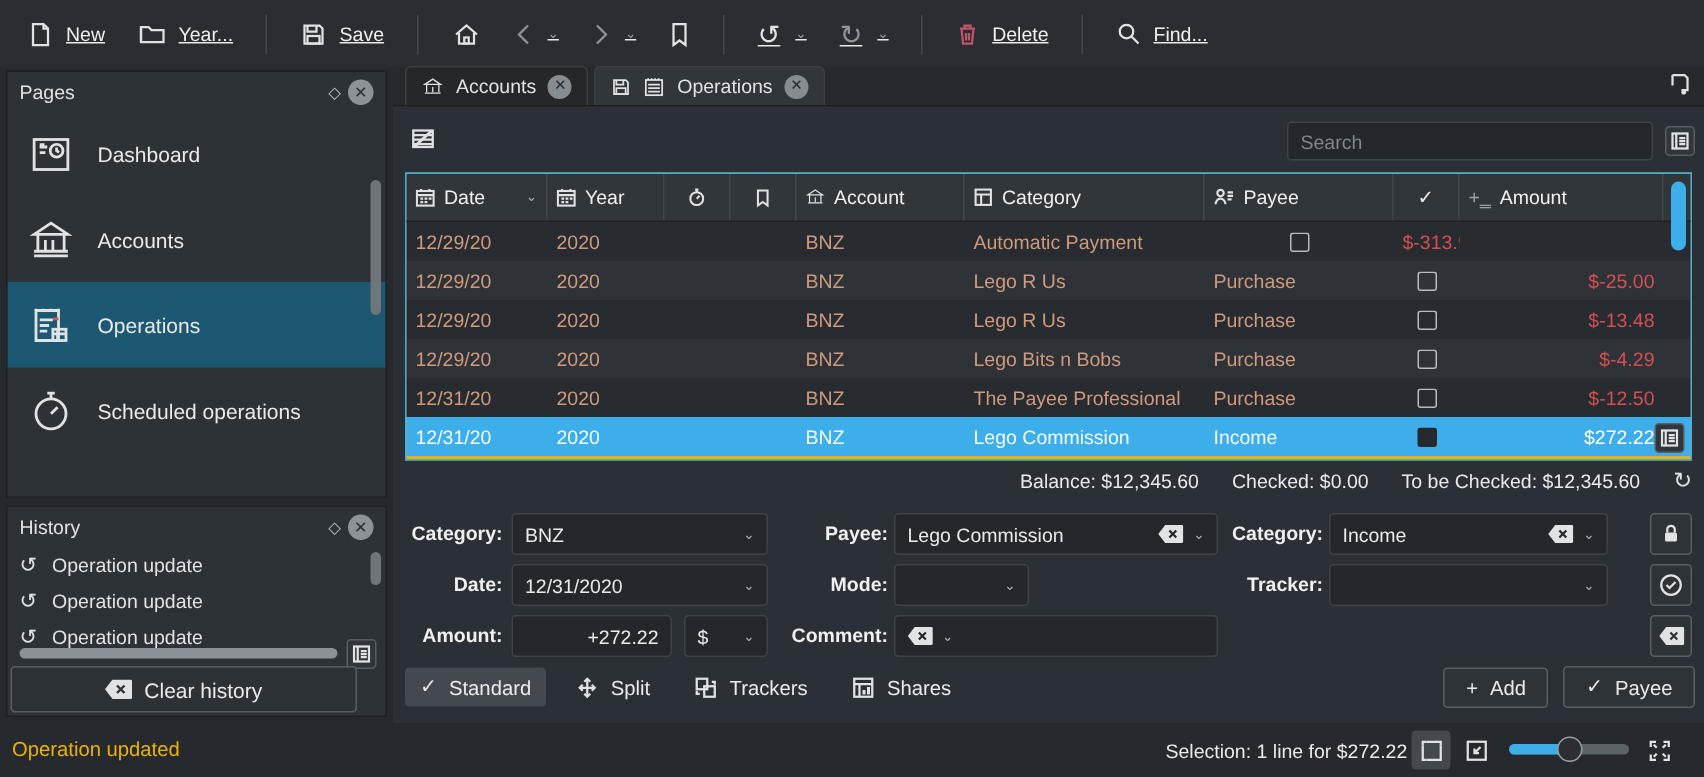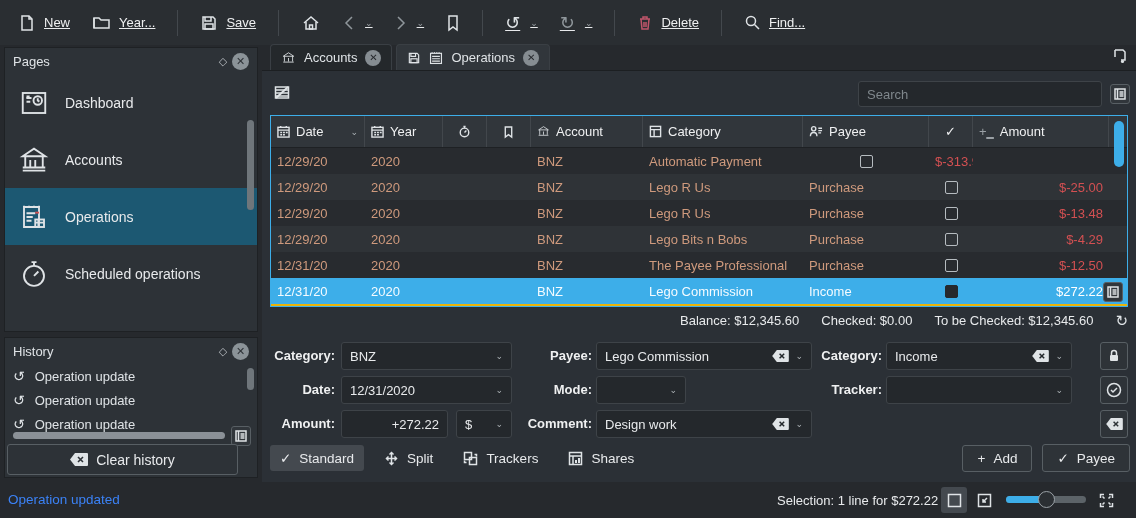--- a/index.html
+++ b/index.html
@@ -51,21 +51,21 @@
   #history-clip { height:68px; overflow:hidden; }
   #history-hscroll { position:absolute; left:8px; top:94px; width:212px; height:7px; border-radius:4px; background:#8b9197; }
   .mini-btn { width:20px; height:20px; border:1px solid #585f64; border-radius:3px; background:#31363b; display:flex; align-items:center; justify-content:center; }
   #history-config { position:absolute; right:6px; top:88px; }
   #clear-history {
     position:absolute; left:2px; bottom:2px; width:231px; height:31px;
     border:1px solid #585f64; border-radius:3px; background:#2d3237;
     display:flex; align-items:center; justify-content:center; gap:8px; color:#e8eaec; font-size:14px;
   }
 
-  #window-status { position:absolute; left:8px; top:492px; color:#3b82f6; font-size:13.5px; }
+  #window-status { position:absolute; left:8px; top:492px; color:#eab308; font-size:13.5px; }
 
   
   #tabbar { position:absolute; left:262px; top:45px; width:874px; height:26px; background:#26292d; display:flex; align-items:flex-end; padding-left:8px; border-bottom:1px solid #1c1f22; }
   .tab { display:flex; align-items:center; gap:8px; height:26px; padding:0 10px; border:1px solid #3a3f44; border-bottom:none; border-radius:4px 4px 0 0; background:#24282b; color:#dfe3e6; margin-right:4px; }
   .tab.active { background:#31363b; }
   .tab-close { width:16px; height:16px; border-radius:50%; background:#868d92; color:#26292d; font-size:10px; font-weight:bold; display:flex; align-items:center; justify-content:center; }
   #newtab-btn { position:absolute; right:8px; top:3px; }
 
   #content { position:absolute; left:262px; top:71px; width:874px; height:411px; background:#2b3036; }
 
@@ -570,21 +570,20 @@
       <div class="flabel" style="left:0;width:73px">Amount:</div>
       <div class="tinput" style="left:79px;width:107px">
         <input type="text" style="text-align: right;" value="+272.22">
       </div>
       <div class="combo" style="left:194px;width:56px">
         <span class="val">$</span>
         <span class="chev">⌄</span>
       </div>
       <div class="flabel" style="left:258px;width:72px">Comment:</div>
       <div class="combo" style="left:334px;width:216px">
-        <span class="val">Design work</span>
         <svg class="clear-ic" width="17" height="12" viewBox="0 0 18 13">
             <path class="ico-fill" d="M5 0h12a1 1 0 011 1v11a1 1 0 01-1 1H5L0 6.5z"></path>
             <path d="M8 4l5 5M13 4l-5 5" style="stroke:#24282c;stroke-width:1.6"></path>
           </svg>
         <span class="chev">⌄</span>
       </div>
       <div class="side-btn">
         <svg width="17" height="12" viewBox="0 0 18 13">
             <path class="ico-fill" d="M5 0h12a1 1 0 011 1v11a1 1 0 01-1 1H5L0 6.5z"></path>
             <path d="M8 4l5 5M13 4l-5 5" style="stroke:#2e3338;stroke-width:1.6"></path>

